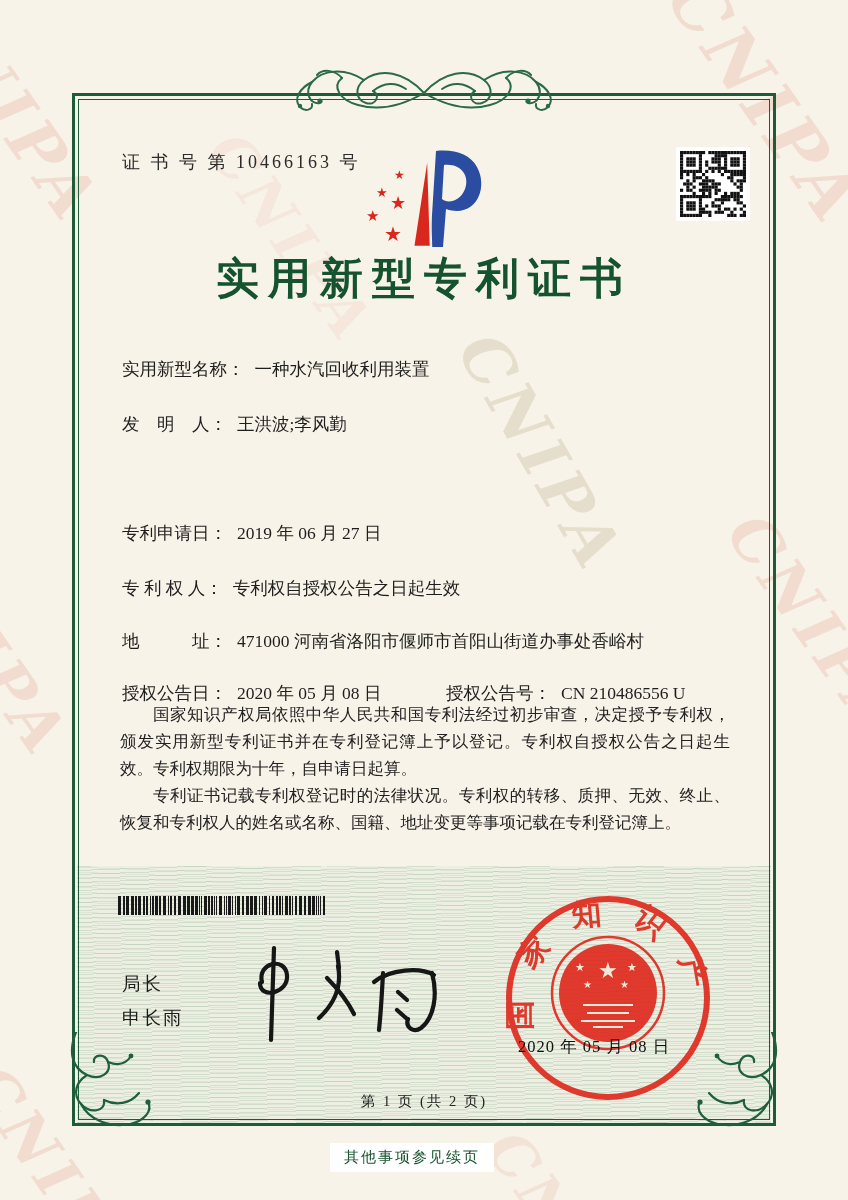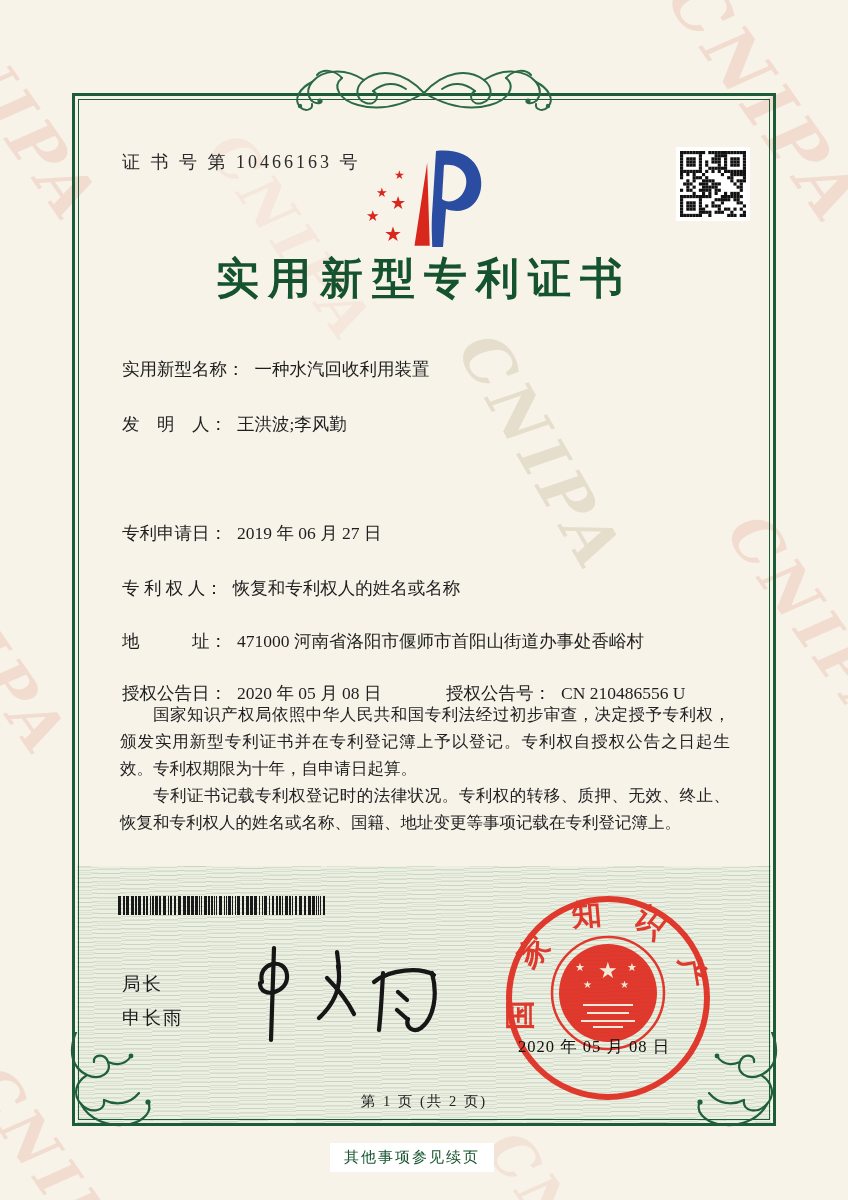--- a/index.html
+++ b/index.html
@@ -401,21 +401,21 @@
   <div class="row r1">
     <span class="lbl">实用新型名称：</span><span class="val">一种水汽回收利用装置</span>
   </div>
   <div class="row r2">
     <span class="lbl">发　明　人：</span><span class="val">王洪波;李风勤</span>
   </div>
   <div class="row r4">
     <span class="lbl">专利申请日：</span><span class="val">2019 年 06 月 27 日</span>
   </div>
   <div class="row r5">
-    <span class="lbl">专 利 权 人：</span><span class="val">恢复和专利权人的姓名或名称</span>
+    <span class="lbl">专 利 权 人：</span><span class="val">专利权自授权公告之日起生效</span>
   </div>
   <div class="row r6">
     <span class="lbl">地　　　址：</span><span class="val">471000 河南省洛阳市偃师市首阳山街道办事处香峪村</span>
   </div>
   <div class="row r7">
     <span class="lbl">授权公告日：</span><span class="val">2020 年 05 月 08 日</span>
     <span class="grant-no">
       <span class="lbl">授权公告号：</span><span class="val">CN 210486556 U</span>
     </span>
   </div>

